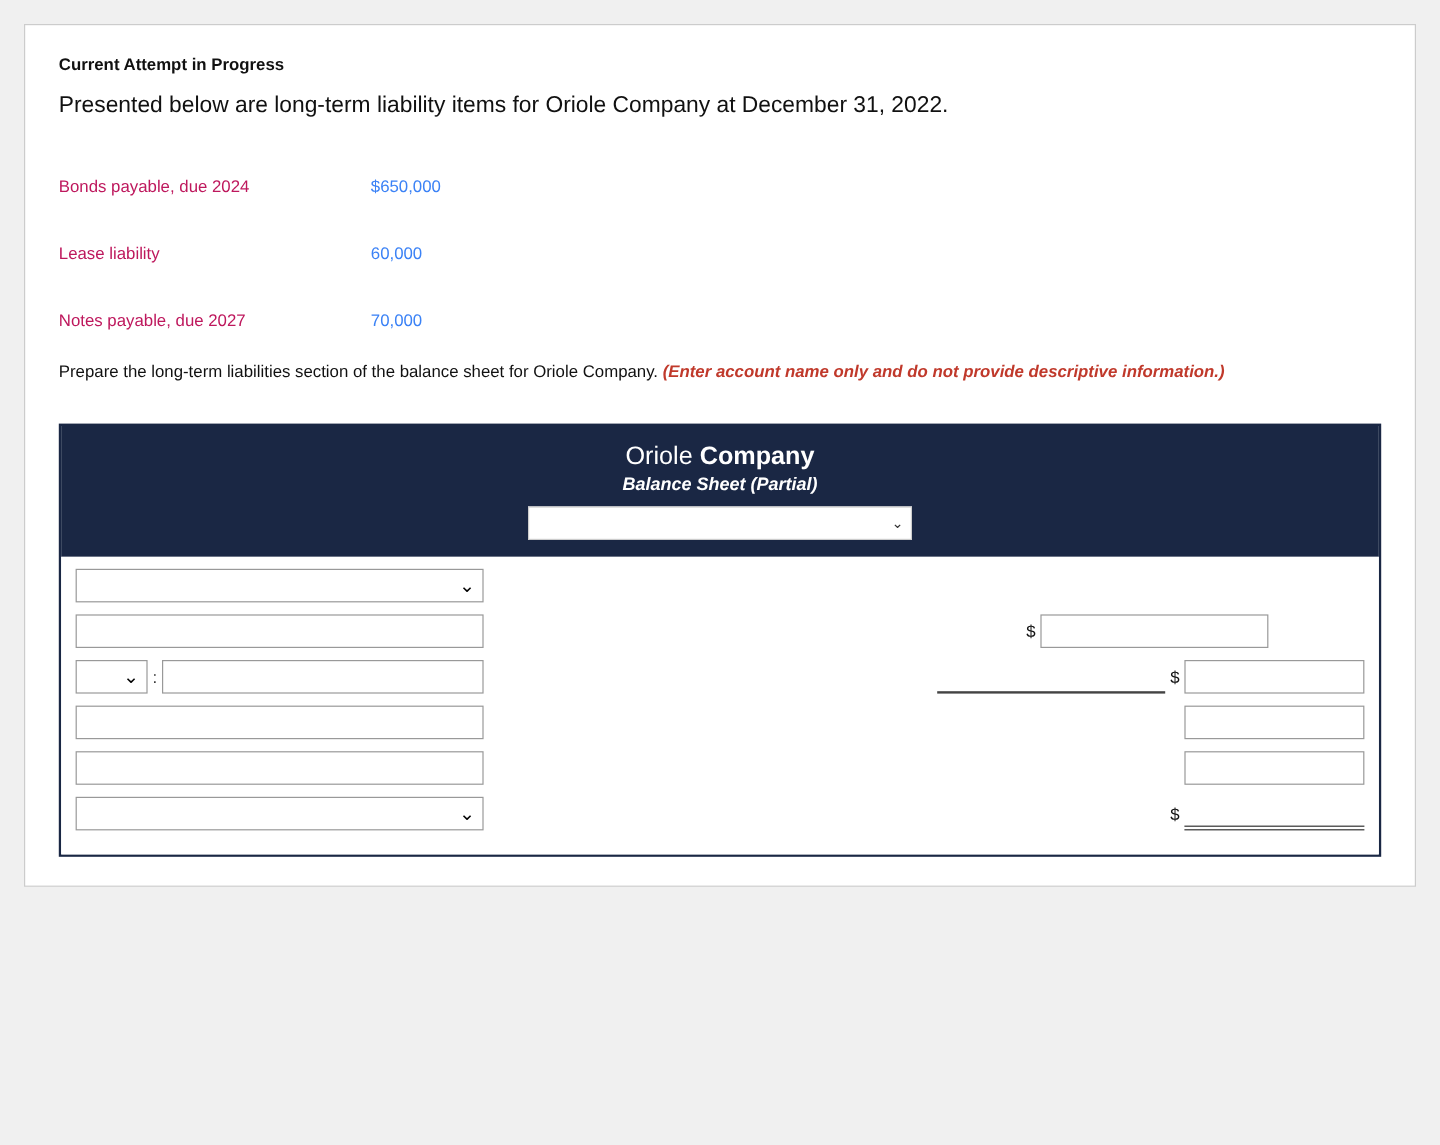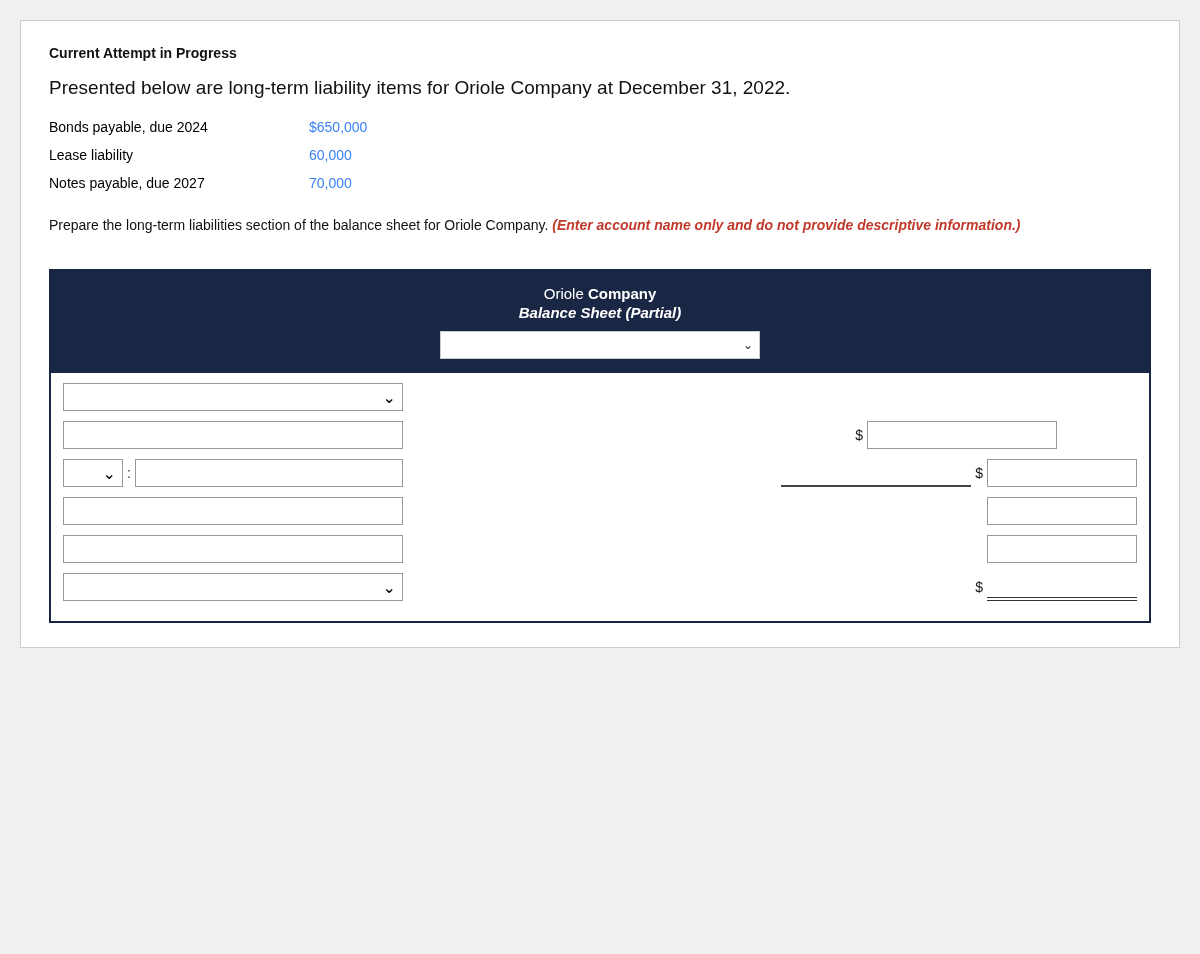--- a/index.html
+++ b/index.html
@@ -32,23 +32,24 @@
     .liability-table {
       margin-bottom: 24px;
     }
     .liability-row {
       display: flex;
       align-items: baseline;
       margin-bottom: 12px;
     }
     .liability-label {
       font-size: 14px;
-      color: #000000;
+      color: #be185d;
       width: 260px;
       flex-shrink: 0;
+      margin-top: 28px;
     }
     .liability-value {
       font-size: 14px;
       color: #3b82f6;
       width: 100px;
     }
     .prepare-text {
       font-size: 14px;
       color: #111;
       margin-bottom: 33px;
@@ -63,21 +64,21 @@
       border: 2px solid #1a2744;
       width: 100%;
     }
     .bs-header {
       background-color: #1a2744;
       color: #ffffff;
       text-align: center;
       padding: 14px 10px 10px 10px;
     }
     .bs-header .company-name {
-      font-size: 15px;
+      font-size: 21px;
       font-weight: normal;
       margin-bottom: 2px;
     }
     .bs-header .company-name span {
       font-weight: bold;
     }
     .bs-header .sheet-title {
       font-size: 15px;
       font-weight: bold;
       margin-bottom: 10px;

